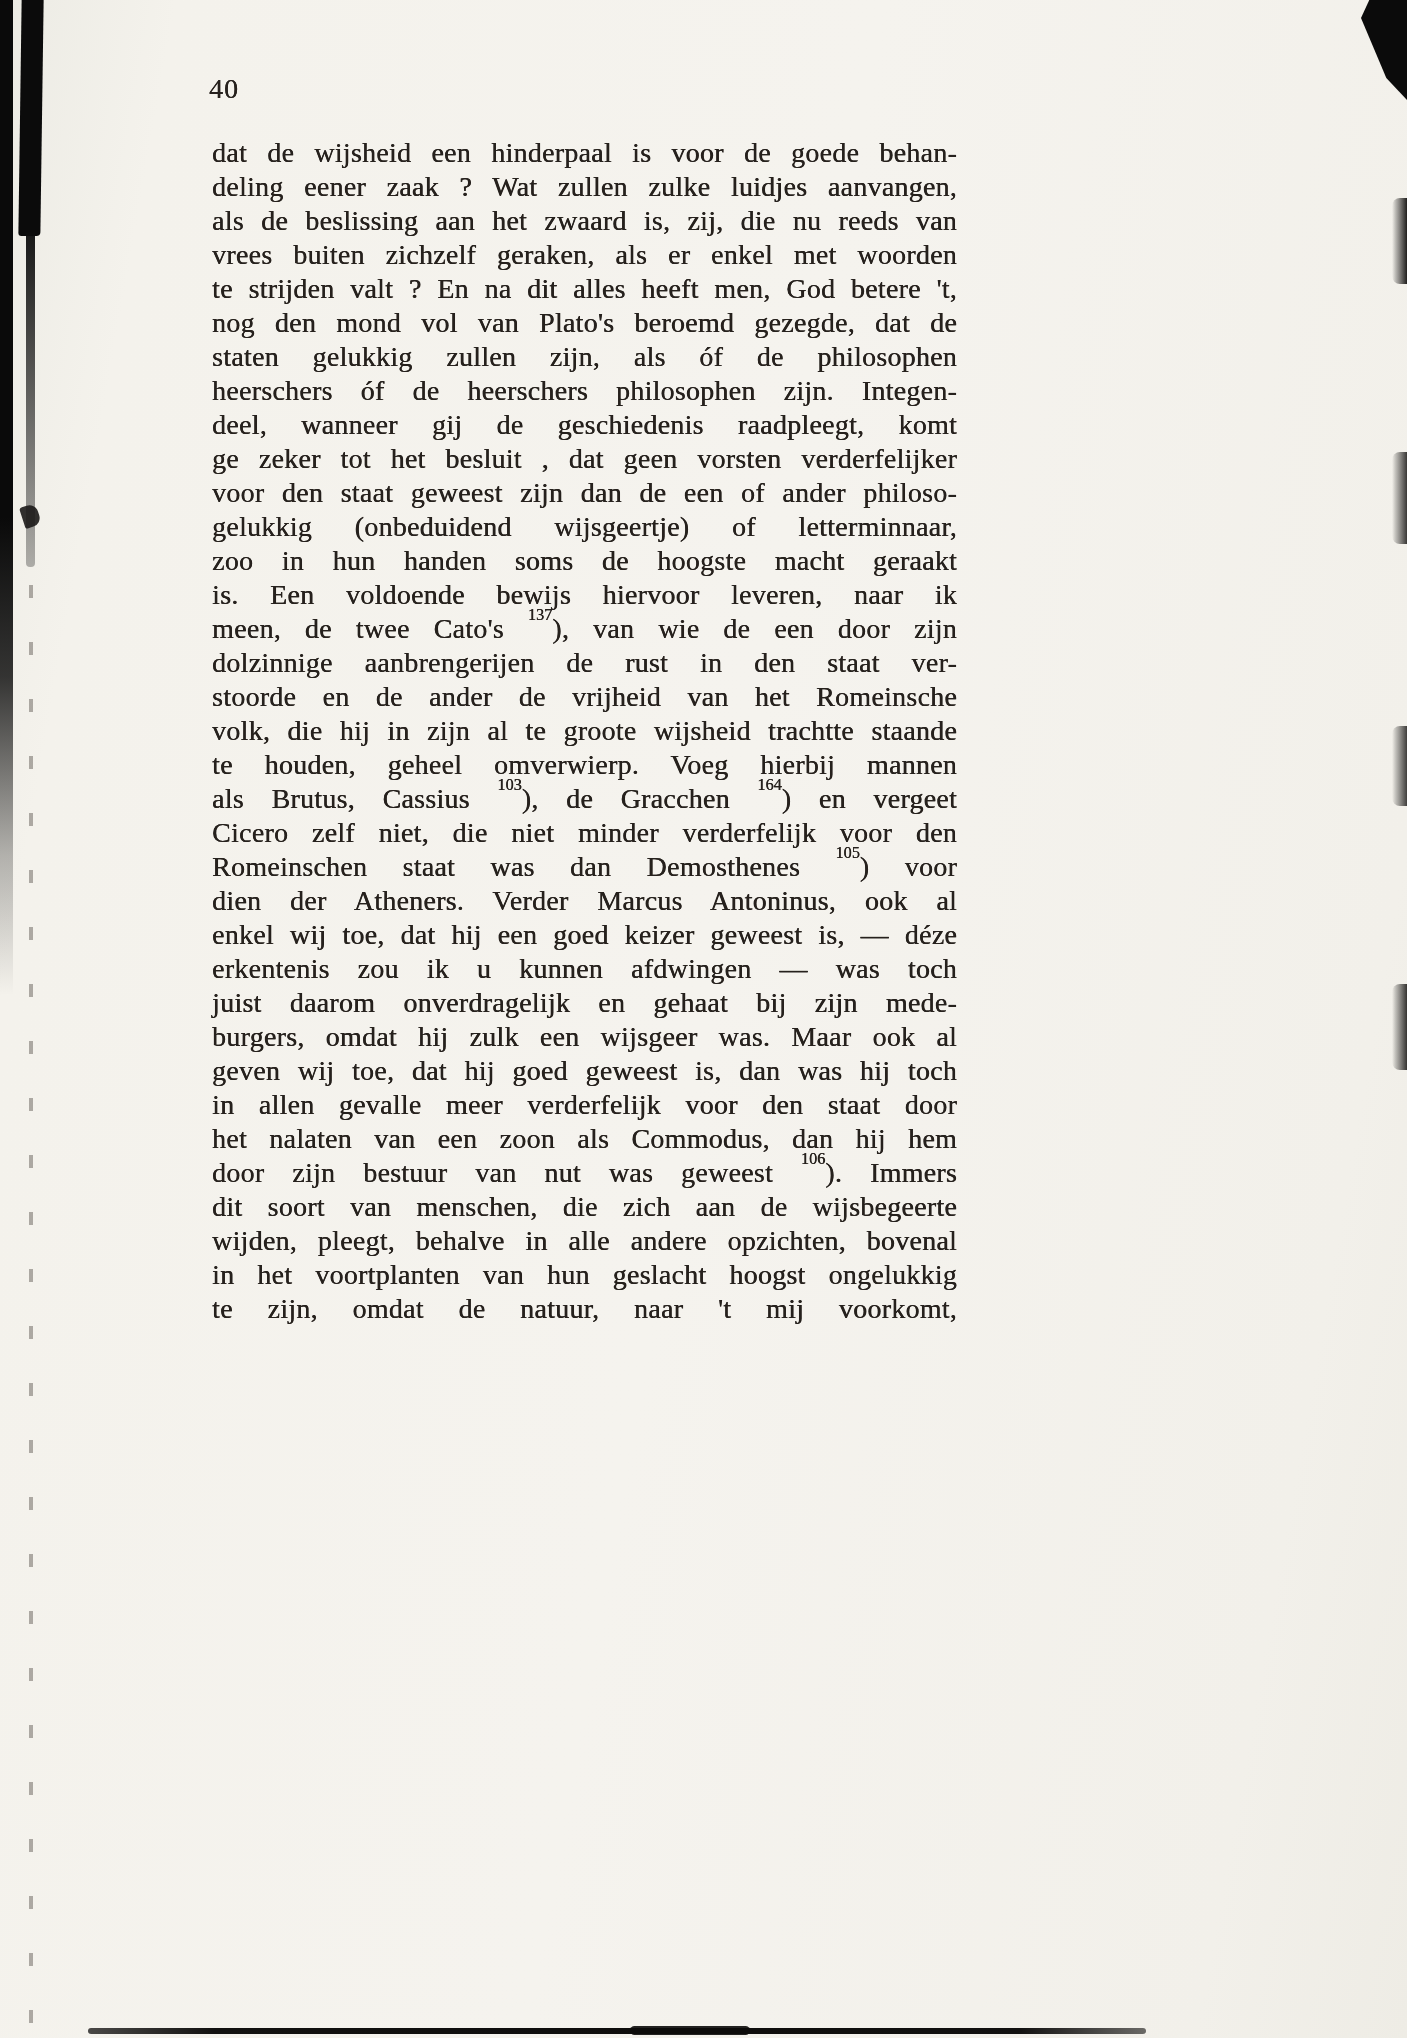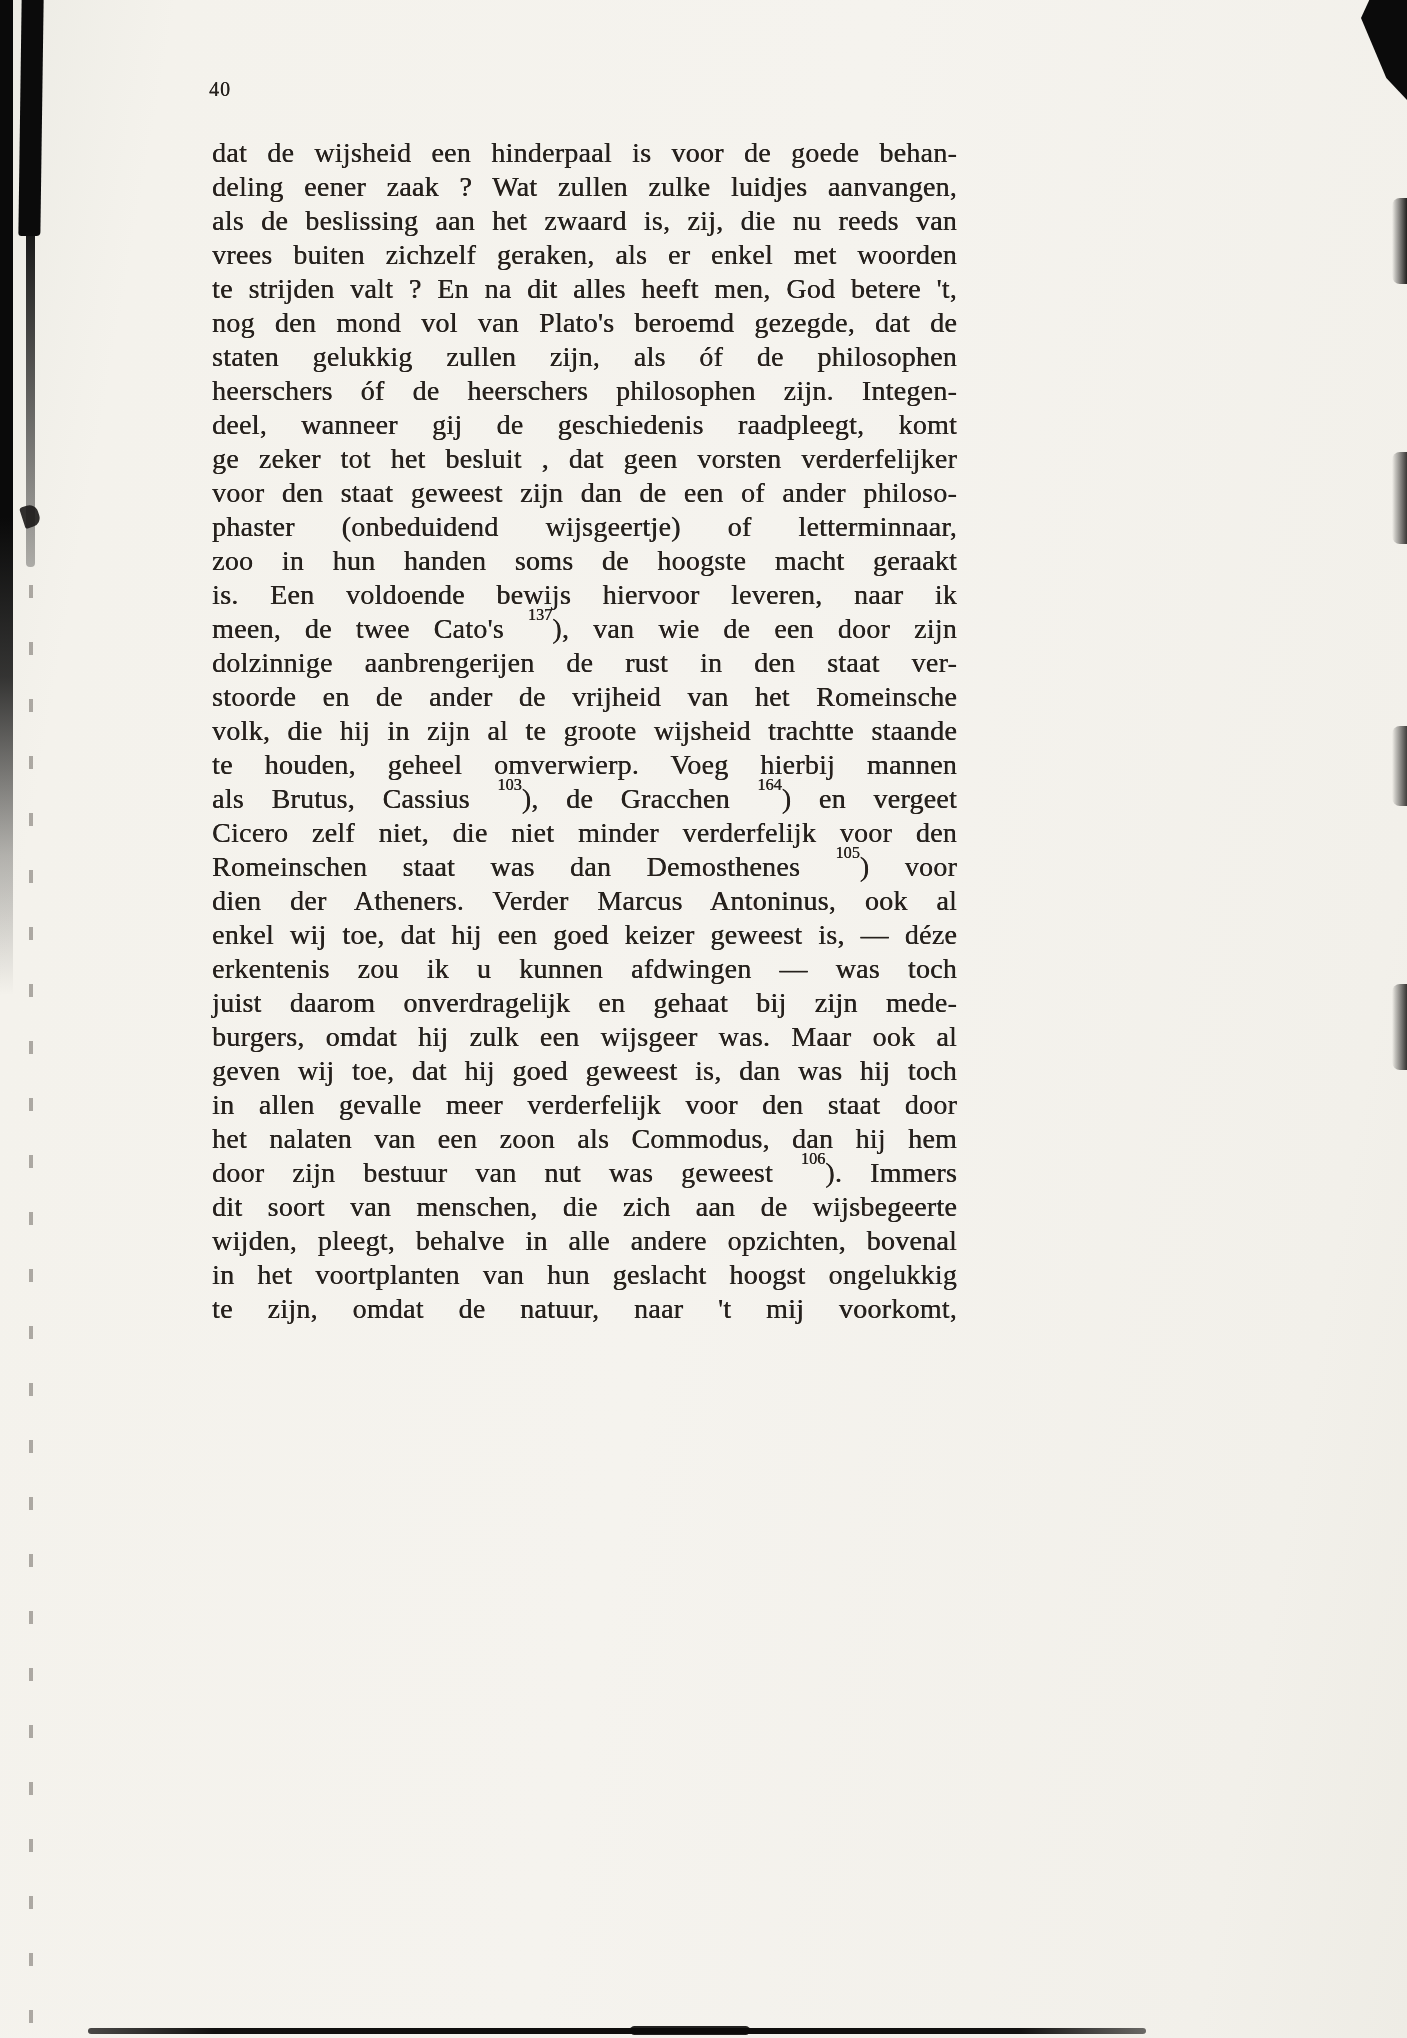--- a/index.html
+++ b/index.html
@@ -10,21 +10,21 @@
     font-family: "Liberation Serif", "DejaVu Serif", serif;
     background: var(--paper, #f3f1ea);
     color: var(--ink, #26211d);
   }
   .page {
     position: absolute; inset: 0;
     background: linear-gradient(100deg, #ecebe4 0%, #f4f2ec 10%, #f5f3ee 50%, #f2f0ea 88%, #eeece5 100%);
   }
   .page-number {
     position: absolute; left: 209px; top: 74px;
-    font-size: 20px; line-height: 30px; letter-spacing: 1px;
+    font-size: 28px; line-height: 30px; letter-spacing: 1px;
     text-shadow: 0.35px 0 0 currentColor;
   }
   .text-block {
     position: absolute; left: 212px; top: 136px; width: 745px;
     font-size: 28px; line-height: 34px; letter-spacing: 0.25px;
   }
   .line {
     height: 34px;
     text-align: justify;
     -moz-text-align-last: justify;
@@ -121,21 +121,21 @@
       <div class="line">deling eener zaak ? Wat zullen zulke luidjes aanvangen,</div>
       <div class="line">als de beslissing aan het zwaard is, zij, die nu reeds van</div>
       <div class="line">vrees buiten zichzelf geraken, als er enkel met woorden</div>
       <div class="line">te strijden valt ? En na dit alles heeft men, God betere 't,</div>
       <div class="line">nog den mond vol van Plato's beroemd gezegde, dat de</div>
       <div class="line">staten gelukkig zullen zijn, als óf de philosophen</div>
       <div class="line">heerschers óf de heerschers philosophen zijn. Integen-</div>
       <div class="line">deel, wanneer gij de geschiedenis raadpleegt, komt</div>
       <div class="line">ge zeker tot het besluit , dat geen vorsten verderfelijker</div>
       <div class="line">voor den staat geweest zijn dan de een of ander philoso-</div>
-      <div class="line">phaster (onbeduidend wijsgeertje) of letterminnaar,</div>
+      <div class="line">gelukkig (onbeduidend wijsgeertje) of letterminnaar,</div>
       <div class="line">zoo in hun handen soms de hoogste macht geraakt</div>
       <div class="line">is. Een voldoende bewijs hiervoor leveren, naar ik</div>
       <div class="line">meen, de twee Cato's <sup>137</sup>), van wie de een door zijn</div>
       <div class="line">dolzinnige aanbrengerijen de rust in den staat ver-</div>
       <div class="line">stoorde en de ander de vrijheid van het Romeinsche</div>
       <div class="line">volk, die hij in zijn al te groote wijsheid trachtte staande</div>
       <div class="line">te houden, geheel omverwierp. Voeg hierbij mannen</div>
       <div class="line">als Brutus, Cassius <sup>103</sup>), de Gracchen <sup>164</sup>) en vergeet</div>
       <div class="line">Cicero zelf niet, die niet minder verderfelijk voor den</div>
       <div class="line">Romeinschen staat was dan Demosthenes <sup>105</sup>) voor</div>

